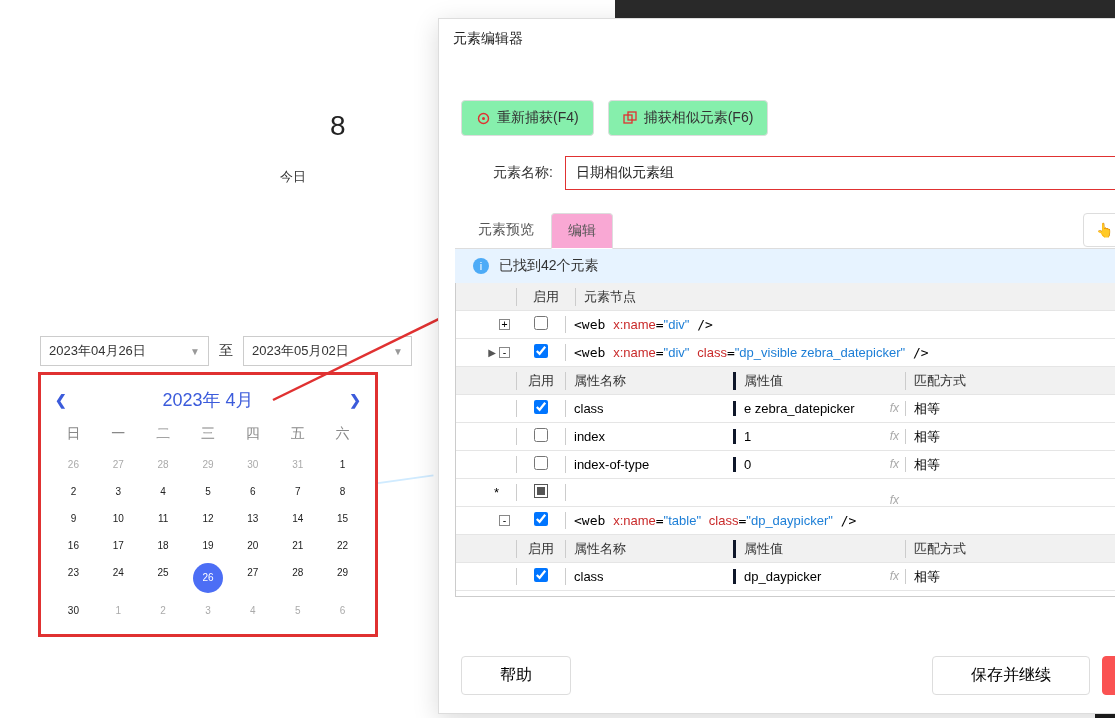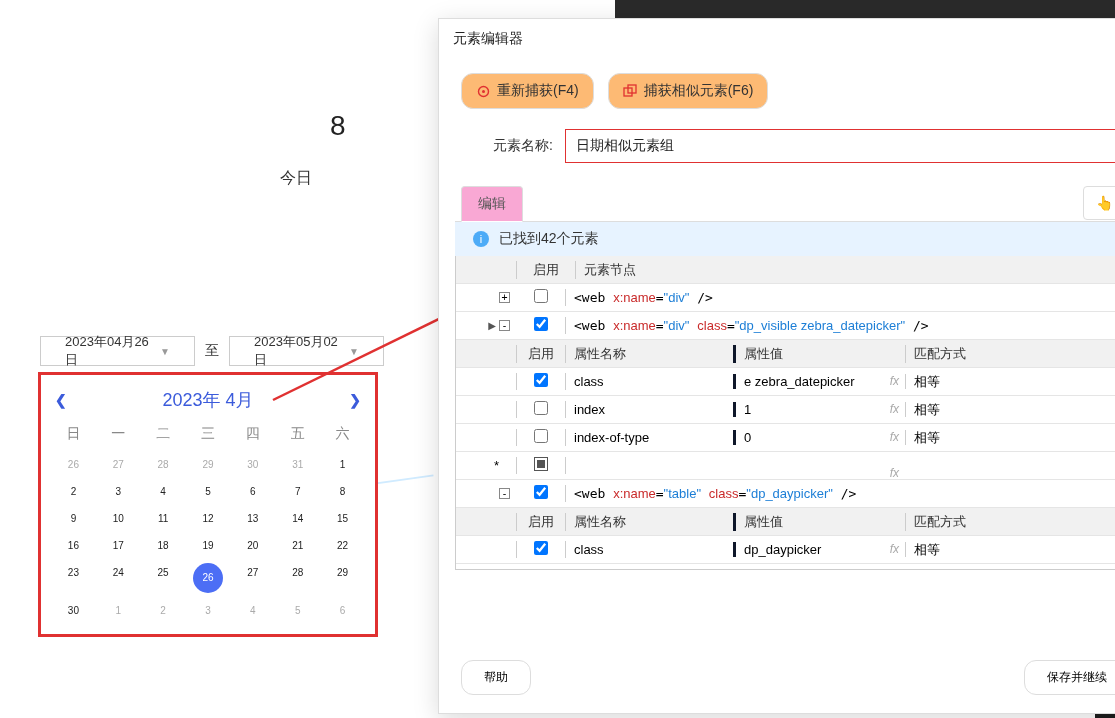--- a/index.html
+++ b/index.html
@@ -4,50 +4,50 @@
 <style>
 * { box-sizing: border-box; margin: 0; padding: 0; font-family: "Microsoft YaHei", -apple-system, sans-serif; }
 body { width: 1115px; height: 718px; background: #fff; position: relative; overflow: hidden; }
 
 
 .dark-edge { position: absolute; right: 0; top: 0; width: 20px; height: 718px; background: #1e1e1e; }
 .dark-top { position: absolute; right: 0; top: 0; width: 500px; height: 18px; background: #2a2a2a; }
 
 
 .date-range-row { position: absolute; left: 40px; top: 336px; display: flex; align-items: center; gap: 10px; }
-.date-input { border: 1px solid #ccc; height: 30px; width: 155px; padding: 0 24px; font-size: 13px; color: #333; background: #fff; display: flex; align-items: center; justify-content: space-between; }
+.date-input { border: 1px solid #ccc; height: 30px; width: 169px; padding: 0 8px; font-size: 13px; color: #333; background: #fff; display: flex; align-items: center; justify-content: space-between; }
 .date-input .caret { color: #999; font-size: 10px; }
 .to-label { font-size: 14px; color: #333; }
 
 
 .calendar { position: absolute; left: 38px; top: 372px; width: 340px; border: 3px solid #e03131; padding: 8px 10px 10px 10px; background: #fff; }
 .cal-header { display: flex; align-items: center; justify-content: space-between; height: 34px; }
 .cal-nav { color: #3b5bdb; font-weight: bold; font-size: 14px; cursor: pointer; padding: 0 4px; }
 .cal-title { color: #3b5bdb; font-size: 18px; font-weight: 500; }
 .cal-grid { display: grid; grid-template-columns: repeat(7, 1fr); text-align: center; }
 .cal-wd { color: #888; font-size: 14px; padding: 8px 0; }
 .cal-day { font-size: 10px; color: #222; padding: 8px 0; cursor: pointer; }
 .cal-day.other { color: #aaa; }
 .cal-day.sel { background: #4c6ef5; color: #fff; border-radius: 50%; width: 30px; height: 30px; line-height: 30px; padding: 0; margin: 4px auto; display: block; }
 
 
-.today-label { position: absolute; left: 280px; top: 168px; font-size: 16px; color: #333; }
+.today-label { position: absolute; left: 280px; top: 168px; font-size: 13px; color: #333; }
 .big8 { position: absolute; left: 330px; top: 110px; font-size: 28px; color: #222; }
 .line-bg { position: absolute; left: 210px; top: 490px; width: 230px; height: 80px; border-top: 2px solid #d0ebff; transform: rotate(-8deg); z-index: -1; }
 
 
 .editor-window { position: absolute; left: 438px; top: 18px; width: 797px; height: 696px; background: #fff; border: 1px solid #ddd; box-shadow: 0 6px 24px rgba(0,0,0,0.15); display: flex; flex-direction: column; }
 .titlebar { display: flex; align-items: center; justify-content: space-between; height: 40px; padding: 0 14px; }
 .titlebar-title { font-size: 14px; color: #222; }
 .win-controls { display: flex; gap: 18px; }
 .win-btn { width: 16px; height: 16px; display: flex; align-items: center; justify-content: center; color: #555; font-size: 14px; cursor: pointer; }
 .win-btn svg { width: 12px; height: 12px; }
 
 .toolbar-row { display: flex; gap: 14px; padding: 14px 22px 10px 22px; }
-.tbtn { border: 1px solid #ddd; border-radius: 12px; padding: 8px 14px; font-size: 14px; color: #333; display: flex; align-items: center; gap: 6px; cursor: pointer; background: #fdba74; }
+.tbtn { border: 1px solid #ddd; border-radius: 4px; padding: 8px 14px; font-size: 14px; color: #333; display: flex; align-items: center; gap: 6px; cursor: pointer; background: #86efac; margin-top: 27px; }
 .tbtn .ic { color: #e03131; display: inline-flex; }
 
 .name-row { display: flex; align-items: center; gap: 12px; padding: 10px 22px; margin-left: 32px; }
 .name-label { font-size: 14px; color: #333; }
 .name-input { flex: 1; border: 1.5px solid #e03131; height: 34px; padding: 0 10px; font-size: 14px; color: #222; }
 
 .tabs-row { display: flex; align-items: center; padding: 12px 22px 0 22px; }
 .tab { font-size: 14px; color: #555; padding: 8px 16px; cursor: pointer; border: 1px solid transparent; }
 .tab.active { border: 1px solid #ddd; border-bottom: 1px solid #fff; border-radius: 4px 4px 0 0; background: #f9a8d4; position: relative; top: 1px; }
 .spacer { flex: 1; }
@@ -75,21 +75,21 @@
 .attr-hdr-row, .attr-row { display: flex; align-items: center; height: 28px; border-bottom: 1px solid #e5e5e5; }
 .attr-tree-pad { width: 60px; }
 .attr-enable-col { width: 50px; border-right: 1px solid #ccc; text-align: center; border-left: 1px solid #ccc; }
 .attr-name-col { width: 170px; border-right: 3px solid #0f172a; padding: 0 8px; }
 .attr-val-col { width: 170px; border-right: 1px solid #ccc; padding: 0 8px; position: relative; }
 .attr-match-col { flex: 1; padding: 0 8px; }
 .fx { position: absolute; right: 6px; color: #aaa; font-style: italic; font-size: 12px; }
 .sub-hdr { background: #f1f1f1; color: #333; }
 
 .footer { margin-top: auto; display: flex; padding: 18px 22px; gap: 12px; align-items: center; }
-.btn { border: 1px solid #ddd; border-radius: 12px; padding: 8px 22px; font-size: 12px; cursor: pointer; background: #fff; }
+.btn { border: 1px solid #ddd; border-radius: 4px; padding: 8px 38px; font-size: 16px; cursor: pointer; background: #fff; }
 .btn-primary { background: #fa5252; color: #fff; border-color: #fa5252; }
 
 
 .arrow { position: absolute; left: 258px; top: 255px; width: 300px; height: 160px; pointer-events: none; }
 .arrow svg { width: 100%; height: 100%; }
 </style>
 </head>
 <body>
 
 <div class="dark-edge"></div>
@@ -220,20 +220,21 @@
       <span>捕获相似元素(F6)</span>
     </button>
   </div>
 
   <div class="name-row">
     <span class="name-label">元素名称:</span>
     <input class="name-input" value="日期相似元素组" style="">
   </div>
 
   <div class="tabs-row">
+    <div class="tab">元素预览</div>
     <div class="tab active">编辑</div>
     <div class="spacer"></div>
     <div class="verify-btn">
       <span>👆</span>
       <span>校验元素[F7]</span>
     </div>
   </div>
 
   <div class="info-bar">
     <span class="info-icon">i</span>

